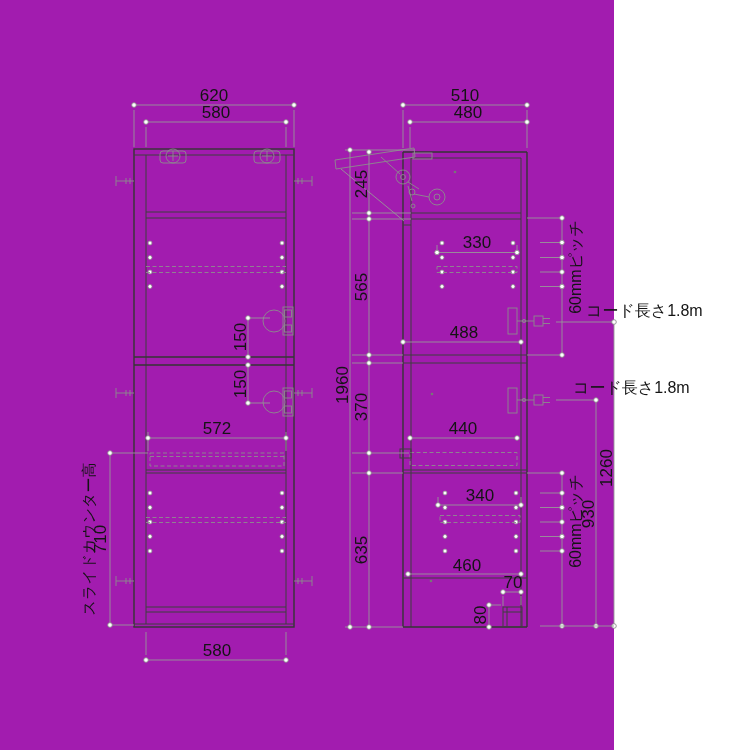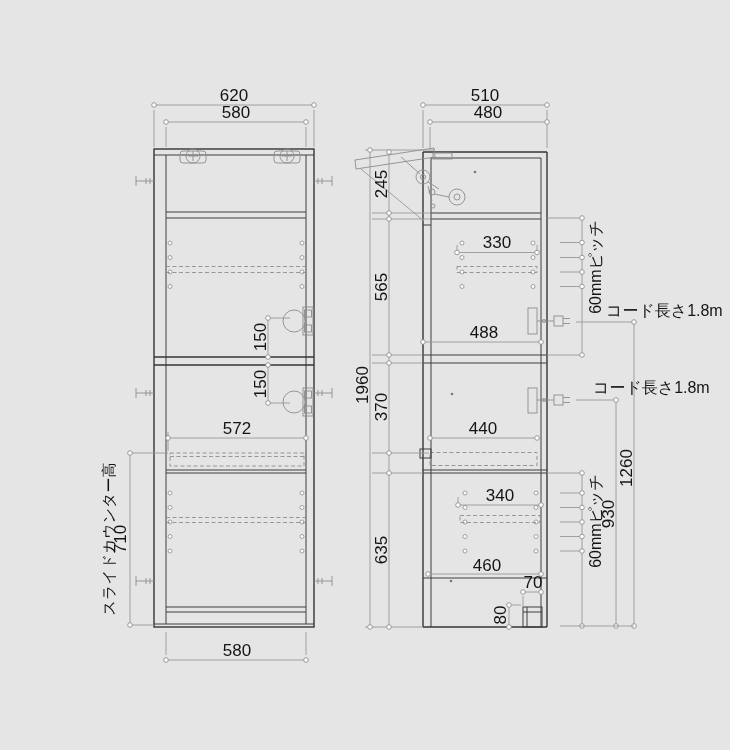--- a/index.html
+++ b/index.html
@@ -1,16 +1,16 @@
 <!DOCTYPE html>
 <html><head>
 <meta charset="utf-8">
 <style>
   html,body{margin:0;padding:0;background:#ffffff;}
-  .stage{width:710px;height:750px;background:#e5e5e5;position:relative;padding-left:20px;}
+  .stage{width:614px;height:750px;background:#a21caf;position:relative;}
   svg{display:block;}
   .ln  {stroke:#3f3f3f;stroke-width:1;fill:none;}
   .ln2 {stroke:#353535;stroke-width:1.4;fill:none;}
   .dim {stroke:#979797;stroke-width:0.9;fill:none;}
   .dash{stroke:#8d8d8d;stroke-width:0.9;fill:none;stroke-dasharray:4 2.5;}
   .hw  {stroke:#8c8c8c;stroke-width:0.9;fill:none;}
   .hole{stroke:#8c8c8c;stroke-width:0.8;fill:#ffffff;}
   .tick{stroke:#8f8f8f;stroke-width:0.9;fill:#ffffff;}
   .dot {fill:#777777;stroke:none;}
   text{font-family:"Liberation Sans","DejaVu Sans",sans-serif;fill:#141414;}

